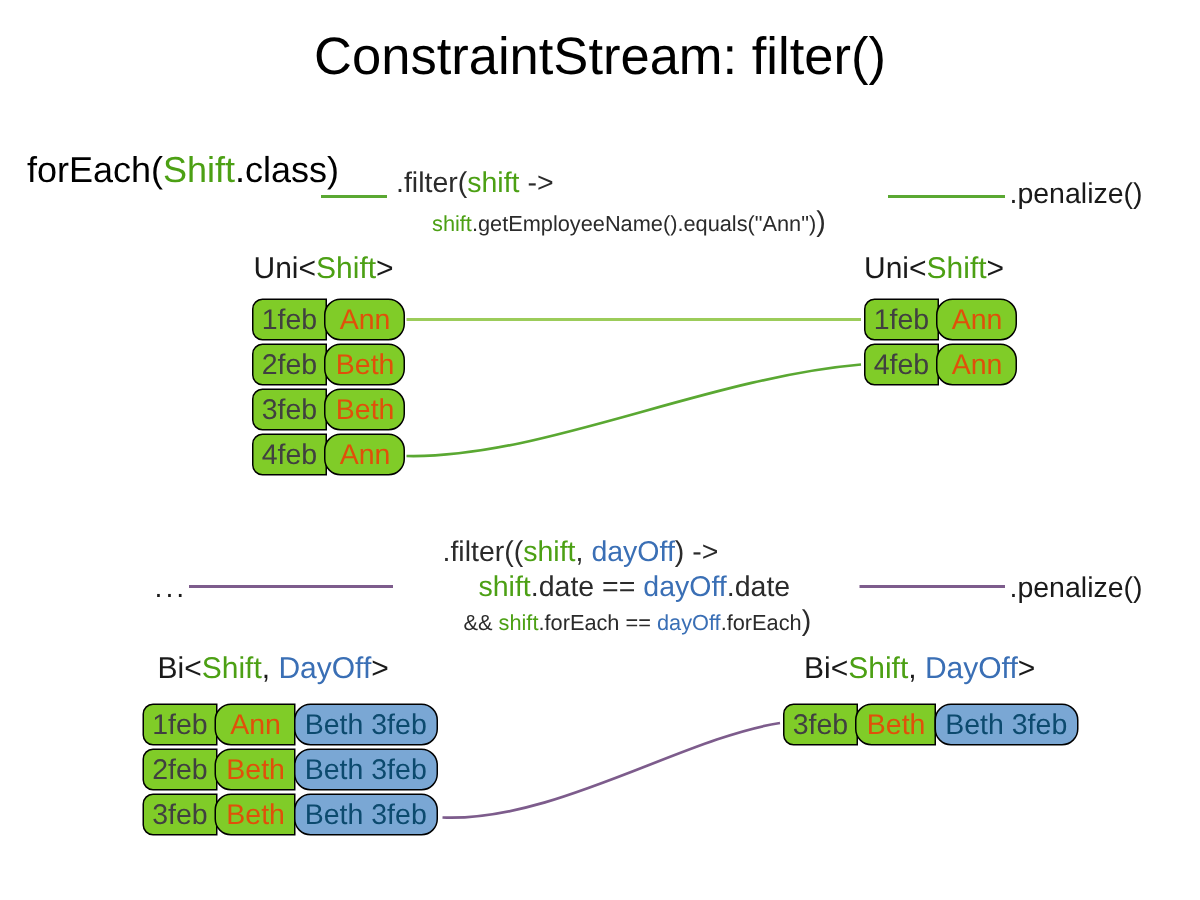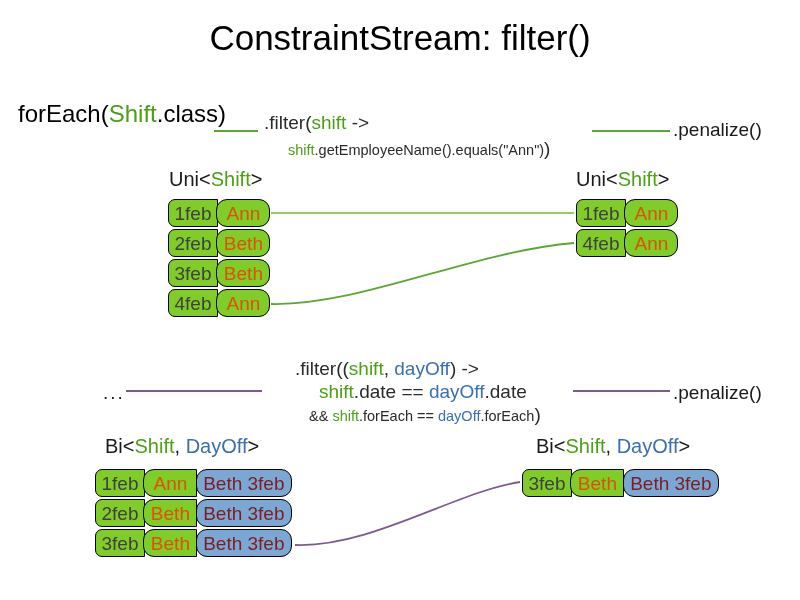--- a/index.html
+++ b/index.html
@@ -139,21 +139,21 @@
     justify-content: center;
     font-size: 19px;
     line-height: 19px;
     white-space: nowrap;
     padding: 0 3px;
   }
   .cell-green { background: #80cc28; }
   .cell-blue  { background: #7aa7d4; }
   .c-date { color: #404040; }
   .c-name { color: #e0500a; }
-  .c-pair { color: #7f1d1d; text-align: center; }
+  .c-pair { color: #0c4a6e; text-align: center; }
 
   
   .fact-row .cell:not(:first-child) {
     border-top-left-radius: 0;
     border-bottom-left-radius: 0;
     margin-left: -1.6px;
     border-radius: 11px;
   }
   .fact-row .cell:not(:last-child) {
     border-top-right-radius: 0;

